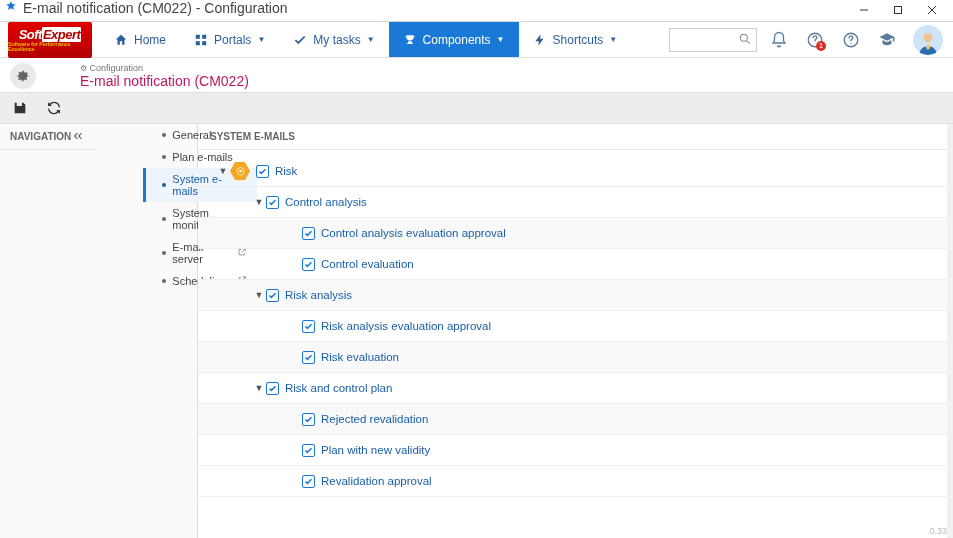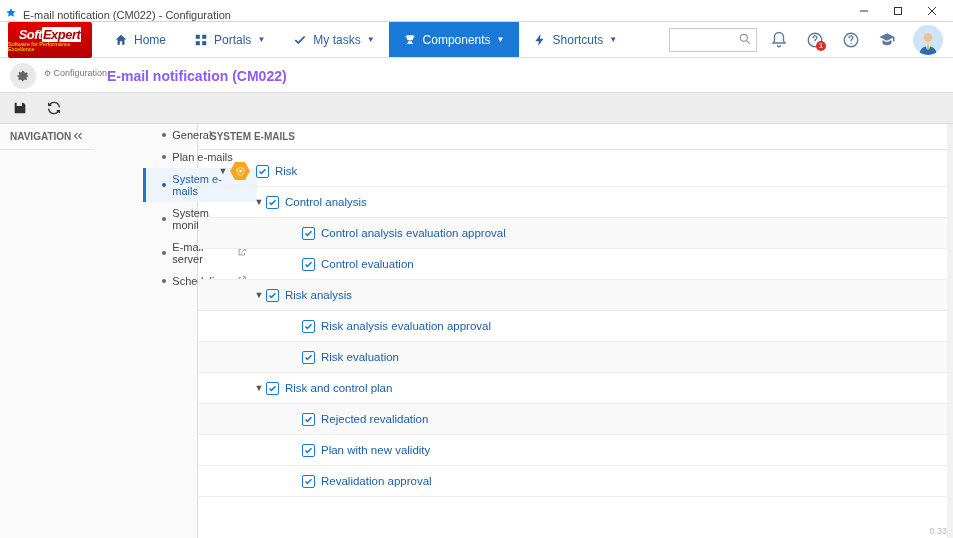--- a/index.html
+++ b/index.html
@@ -1,18 +1,18 @@
 <!DOCTYPE html>
 <html><head>
 <meta charset="utf-8">
 <style>
 * { box-sizing: border-box; margin: 0; padding: 0; font-family: Arial, Helvetica, sans-serif; }
 html, body { width: 953px; height: 538px; overflow: hidden; background: #fff; }
 
-.titlebar { height: 22px; background: #fff; border-bottom: 1px solid #d5d5d5; display: flex; align-items: flex-end; padding: 0 4px; font-size: 11px; color: #444; }
+.titlebar { height: 22px; background: #fff; border-bottom: 1px solid #d5d5d5; display: flex; align-items: flex-start; padding: 0 4px; font-size: 14px; color: #444; }
 .titlebar .ticon { width: 14px; height: 14px; margin-right: 5px; display: inline-flex; align-items: center; justify-content: center; color: #1a78d6; }
 .titlebar .wctrls { margin-left: auto; display: flex; gap: 0; }
 .titlebar .wbtn { width: 34px; height: 20px; display: flex; align-items: center; justify-content: center; color: #555; cursor: pointer; }
 
 .topnav { height: 36px; background: #fff; border-bottom: 1px solid #e1e1e1; display: flex; align-items: stretch; }
 .logo { width: 100px; display: flex; align-items: center; justify-content: center; padding: 2px 8px; }
 .logo-box { width: 86px; height: 36px; background: linear-gradient(#e10000,#b30000); border-radius: 2px; display:flex; flex-direction:column; align-items:center; justify-content:center; color:#fff; font-size:8px; position:relative; }
 .logo-box .lg1 { font-size: 13px; font-weight: bold; font-style: italic; letter-spacing: -0.5px; }
 .logo-box .lg1 span { color:#fff; }
 .logo-box .lg2 { font-size: 5.5px; color:#ffe200; line-height:1; }
@@ -26,24 +26,24 @@
 .searchbox { position: relative; }
 .searchbox input { width: 88px; height: 24px; border: 1px solid #ccc; padding: 0 22px 0 6px; font-size: 11px; }
 .searchbox .sicon { position: absolute; right: 5px; top: 4px; color: #999; }
 .icon-btn { width: 28px; height: 28px; display: flex; align-items: center; justify-content: center; color: #5a7a9e; cursor: pointer; position: relative; }
 .icon-btn .badge { position: absolute; bottom: 3px; right: 3px; background: #d93025; color: #fff; font-size: 8px; width: 10px; height: 10px; border-radius: 50%; display:flex; align-items:center; justify-content:center; }
 .avatar { width: 30px; height: 30px; border-radius: 50%; background: #cfe4f7; display:flex; align-items:flex-end; justify-content:center; overflow:hidden; margin-left:4px; }
 .avatar svg { width: 26px; height:26px; }
 
 .breadcrumb-area { display: flex; align-items: center; padding: 4px 10px 2px; gap: 8px; }
 .gear-badge { width: 26px; height: 26px; border-radius: 50%; background: #e9e9e9; display:flex; align-items:center; justify-content:center; color:#666; }
-.bc-text { display:flex; flex-direction:row; }
+.bc-text { display:flex; flex-direction:column;margin-left:36px; }
 .bc-small { font-size: 9px; color: #777; }
 .bc-small::before { content: "⚙ "; font-size: 8px; }
-.bc-title { font-size: 14px; font-weight: bold; color: #8b5cf6; }
+.bc-title { font-size: 14px; font-weight: normal; color: #be185d; }
 
 .toolbar { height: 32px; background: #ededed; border-top:1px solid #ddd; border-bottom:1px solid #ddd; display:flex; align-items:center; padding: 0 12px; gap: 18px; color:#333; }
 .toolbar .tbtn { cursor:pointer; display:flex; align-items:center; }
 
 .body-row { display:flex; height: calc(538px - 22px - 36px - 34px - 32px); }
 .sidebar { width: 198px; border-right: 1px solid #ddd; background:#fafafa; display:flex; flex-direction:row; }
 .side-head { height: 26px; display:flex; align-items:center; padding: 0 10px; font-size: 10px; font-weight:bold; color:#666; border-bottom:1px solid #e5e5e5; }
 .side-head .collapse { margin-left:auto; cursor:pointer; }
 .side-list { list-style:none; }
 .side-item { display:flex; align-items:center; padding: 5px 10px 5px 16px; font-size: 11px; color:#444; cursor:pointer; gap:6px; border-left: 3px solid transparent; margin-left: 48px; }

